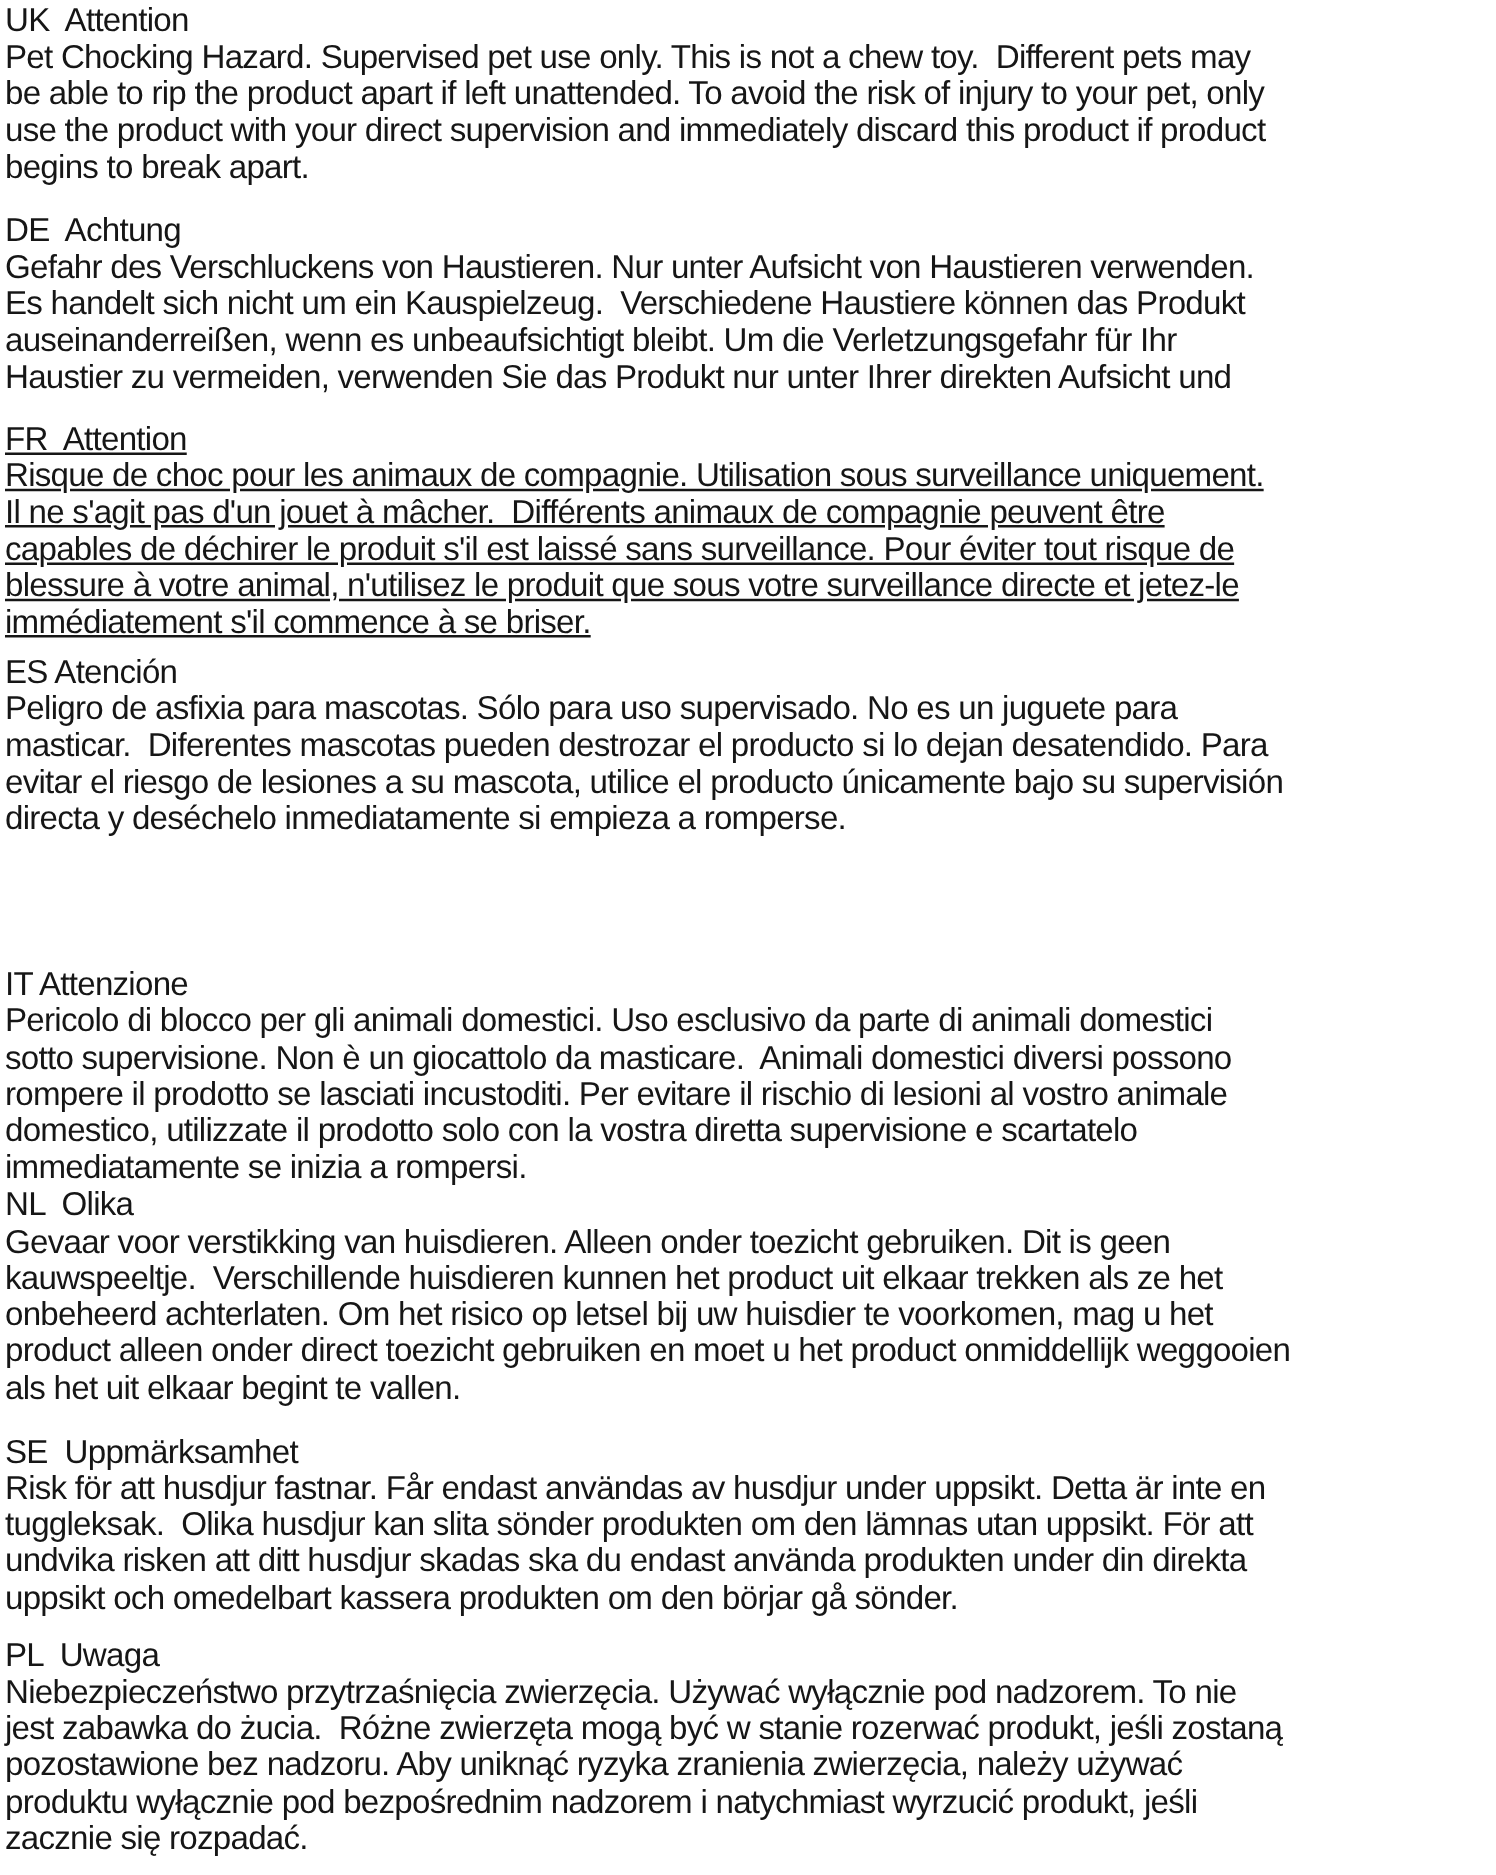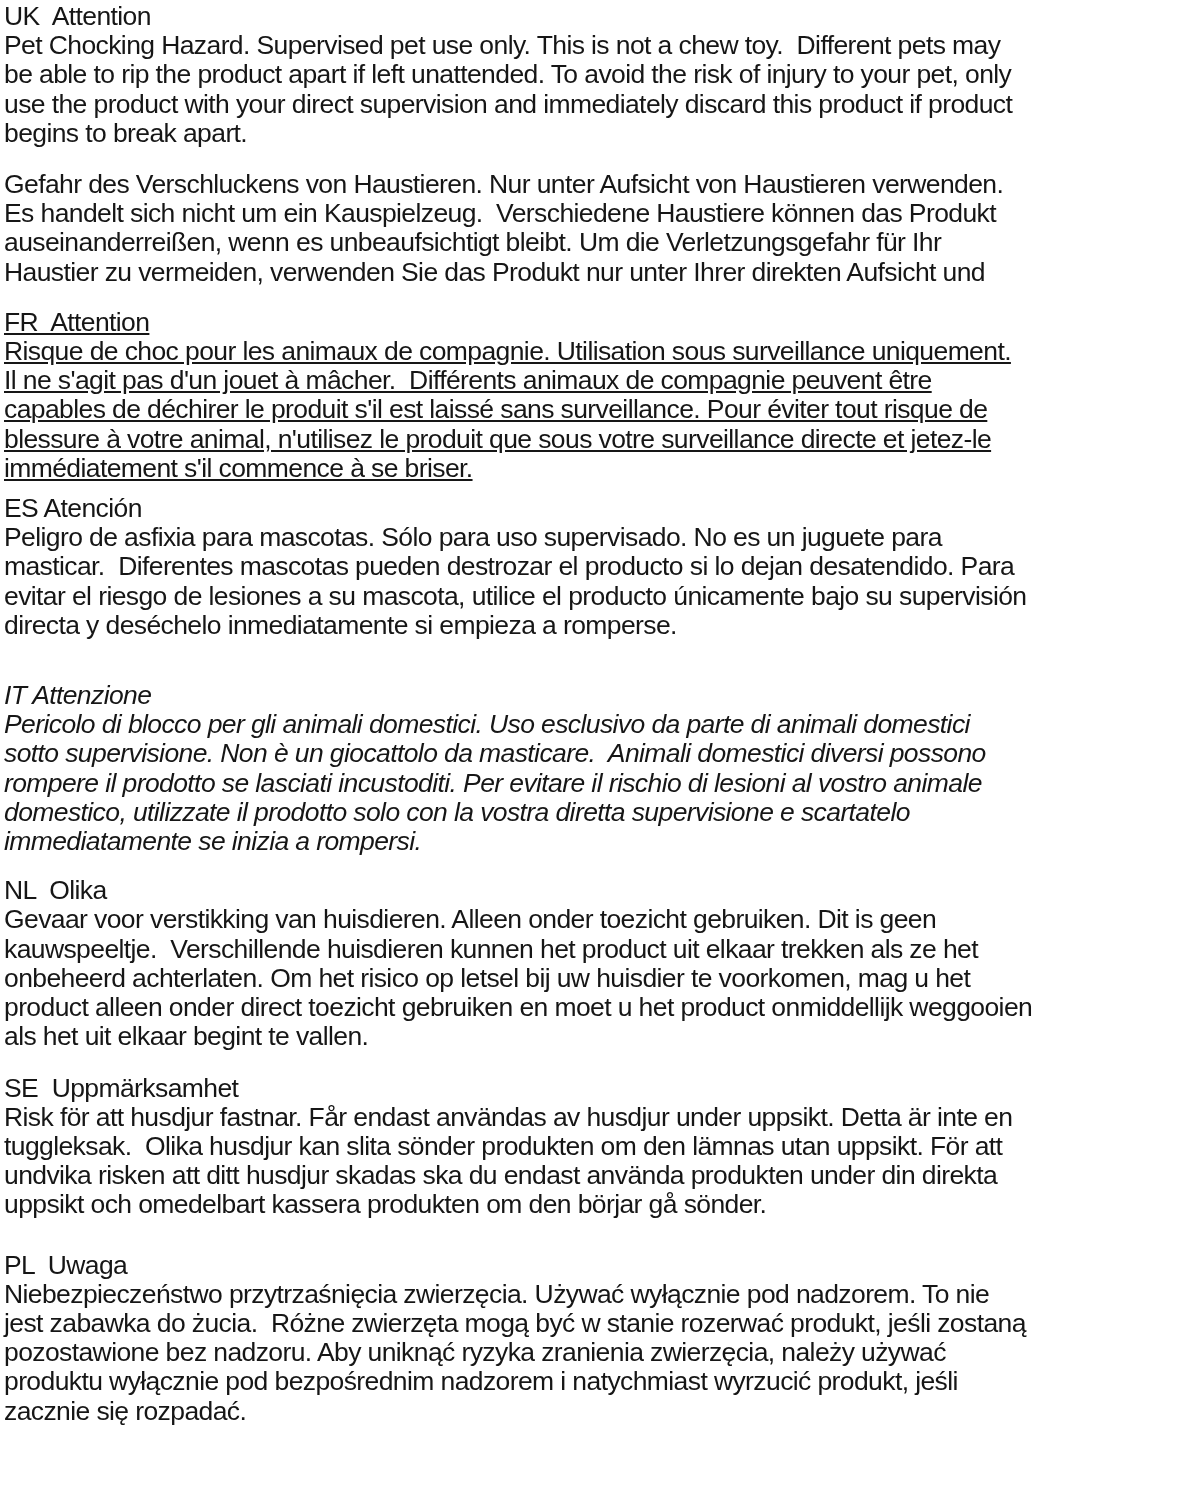--- a/index.html
+++ b/index.html
@@ -26,40 +26,41 @@
   .warning-section .section-heading,
   .warning-section .section-body {
     white-space: pre;      
     font-weight: 400;
     margin: 0;
   }
   
   .s-uk { margin-bottom: 22px; }
   .s-de { margin-bottom: 21px; }
   .s-fr { margin-bottom: 11px; text-decoration: underline; }
-  .s-es { margin-bottom: 41px; }
-  .s-it { margin-bottom: 20px; font-style: italic; }
+  .s-es { margin-bottom: 104px; }
+  .s-it { margin-bottom: 1px; }
   .s-nl { margin-bottom: 22px; }
-  .s-se { margin-bottom: 31px; }
+  .s-se { margin-bottom: 17px; }
   .s-pl { margin-bottom: 0; }
 </style>
 </head>
 <body>
 
 <div class="page">
 
   <section class="warning-section s-uk">
     <div class="section-heading">UK  Attention</div>
     <div class="section-body">Pet Chocking Hazard. Supervised pet use only. This is not a chew toy.  Different pets may
 be able to rip the product apart if left unattended. To avoid the risk of injury to your pet, only
 use the product with your direct supervision and immediately discard this product if product
 begins to break apart.</div>
   </section>
 
   <section class="warning-section s-de">
+    <div class="section-heading">DE  Achtung</div>
     <div class="section-body">Gefahr des Verschluckens von Haustieren. Nur unter Aufsicht von Haustieren verwenden.
 Es handelt sich nicht um ein Kauspielzeug.  Verschiedene Haustiere können das Produkt
 auseinanderreißen, wenn es unbeaufsichtigt bleibt. Um die Verletzungsgefahr für Ihr
 Haustier zu vermeiden, verwenden Sie das Produkt nur unter Ihrer direkten Aufsicht und</div>
   </section>
 
   <section class="warning-section s-fr">
     <div class="section-heading">FR  Attention</div>
     <div class="section-body">Risque de choc pour les animaux de compagnie. Utilisation sous surveillance uniquement.
 Il ne s'agit pas d'un jouet à mâcher.  Différents animaux de compagnie peuvent être

